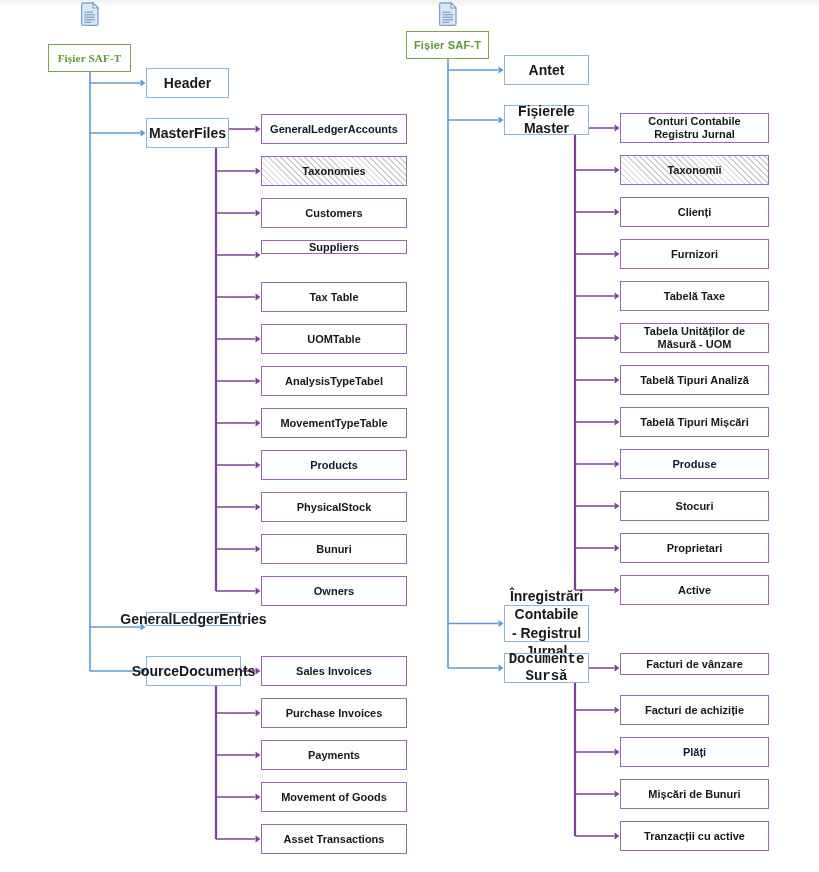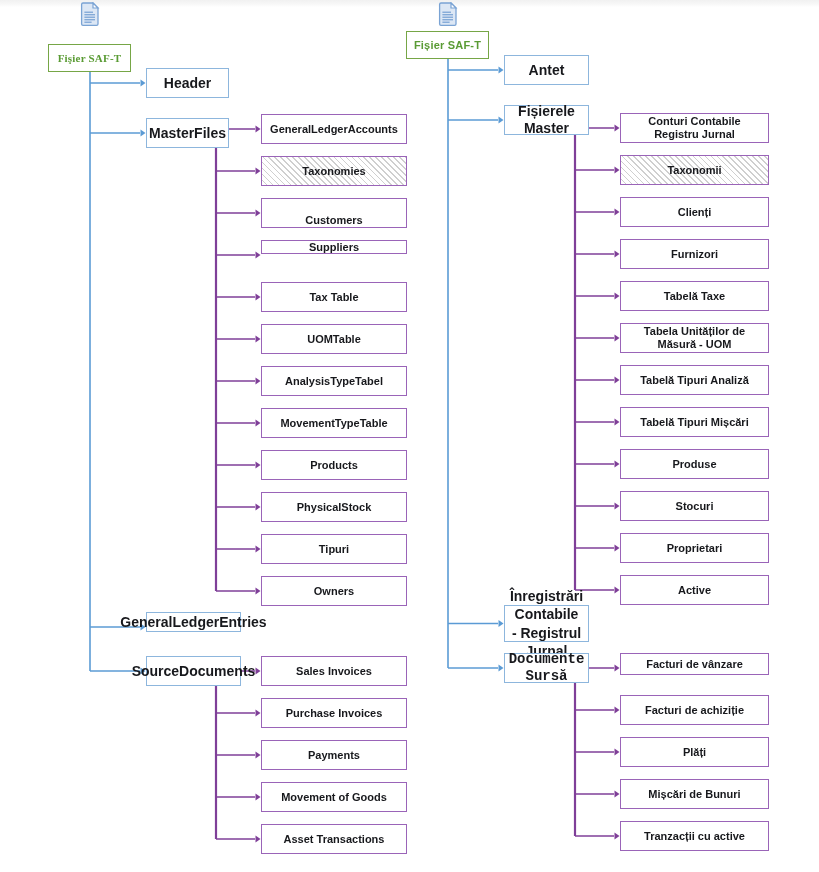--- a/index.html
+++ b/index.html
@@ -182,21 +182,21 @@
       </div>
       <div class="node n-blue" style="left: 146px; top: 118px; width: 83px; height: 30px; text-align: center;">
         <span style="padding: 0px 4px;">MasterFiles</span>
       </div>
       <div class="node n-purple" style="left: 261px; top: 114px; width: 146px; height: 30px;">
         <span style="padding: 0px 4px;">GeneralLedgerAccounts</span>
       </div>
       <div class="node n-hatch" style="left: 261px; top: 156px; width: 146px; height: 30px;">
         <span style="padding: 0px 4px;">Taxonomies</span>
       </div>
-      <div class="node n-purple" style="left: 261px; top: 198px; width: 146px; height: 30px; align-items: flex-end;">
+      <div class="node n-purple" style="left: 261px; top: 198px; width: 146px; height: 30px;">
         <span style="padding: 0px 4px;">Customers</span>
       </div>
       <div class="node n-purple" style="left: 261px; top: 240px; width: 146px; height: 14px;">
         <span style="padding: 0px 4px;">Suppliers</span>
       </div>
       <div class="node n-purple" style="left: 261px; top: 282px; width: 146px; height: 30px;">
         <span style="padding: 0px 4px;">Tax Table</span>
       </div>
       <div class="node n-purple" style="left: 261px; top: 324px; width: 146px; height: 30px;">
         <span style="padding: 0px 4px;">UOMTable</span>
@@ -207,26 +207,26 @@
       <div class="node n-purple" style="left: 261px; top: 408px; width: 146px; height: 30px;">
         <span style="padding: 0px 4px;">MovementTypeTable</span>
       </div>
       <div class="node n-purple" style="left: 261px; top: 450px; width: 146px; height: 30px;">
         <span style="padding: 0px 4px;">Products</span>
       </div>
       <div class="node n-purple" style="left: 261px; top: 492px; width: 146px; height: 30px;">
         <span style="padding: 0px 4px;">PhysicalStock</span>
       </div>
       <div class="node n-purple" style="left: 261px; top: 534px; width: 146px; height: 30px;">
-        <span style="padding: 0px 4px;">Tipuri</span>
+        <span style="padding: 0px 4px;">Bunuri</span>
       </div>
       <div class="node n-purple" style="left: 261px; top: 576px; width: 146px; height: 30px;">
         <span style="padding: 0px 4px;">Owners</span>
       </div>
-      <div class="node n-blue" style="left: 146px; top: 612px; width: 95px; height: 20px;">
+      <div class="node n-blue" style="left: 146px; top: 612px; width: 95px; height: 14px;">
         <span style="padding: 0px 4px;">GeneralLedgerEntries</span>
       </div>
       <div class="node n-blue" style="left: 146px; top: 656px; width: 95px; height: 30px;">
         <span style="padding: 0px 4px;">SourceDocuments</span>
       </div>
       <div class="node n-purple" style="left: 261px; top: 656px; width: 146px; height: 30px;">
         <span style="padding: 0px 4px;">Sales Invoices</span>
       </div>
       <div class="node n-purple" style="left: 261px; top: 698px; width: 146px; height: 30px;">
         <span style="padding: 0px 4px;">Purchase Invoices</span>

